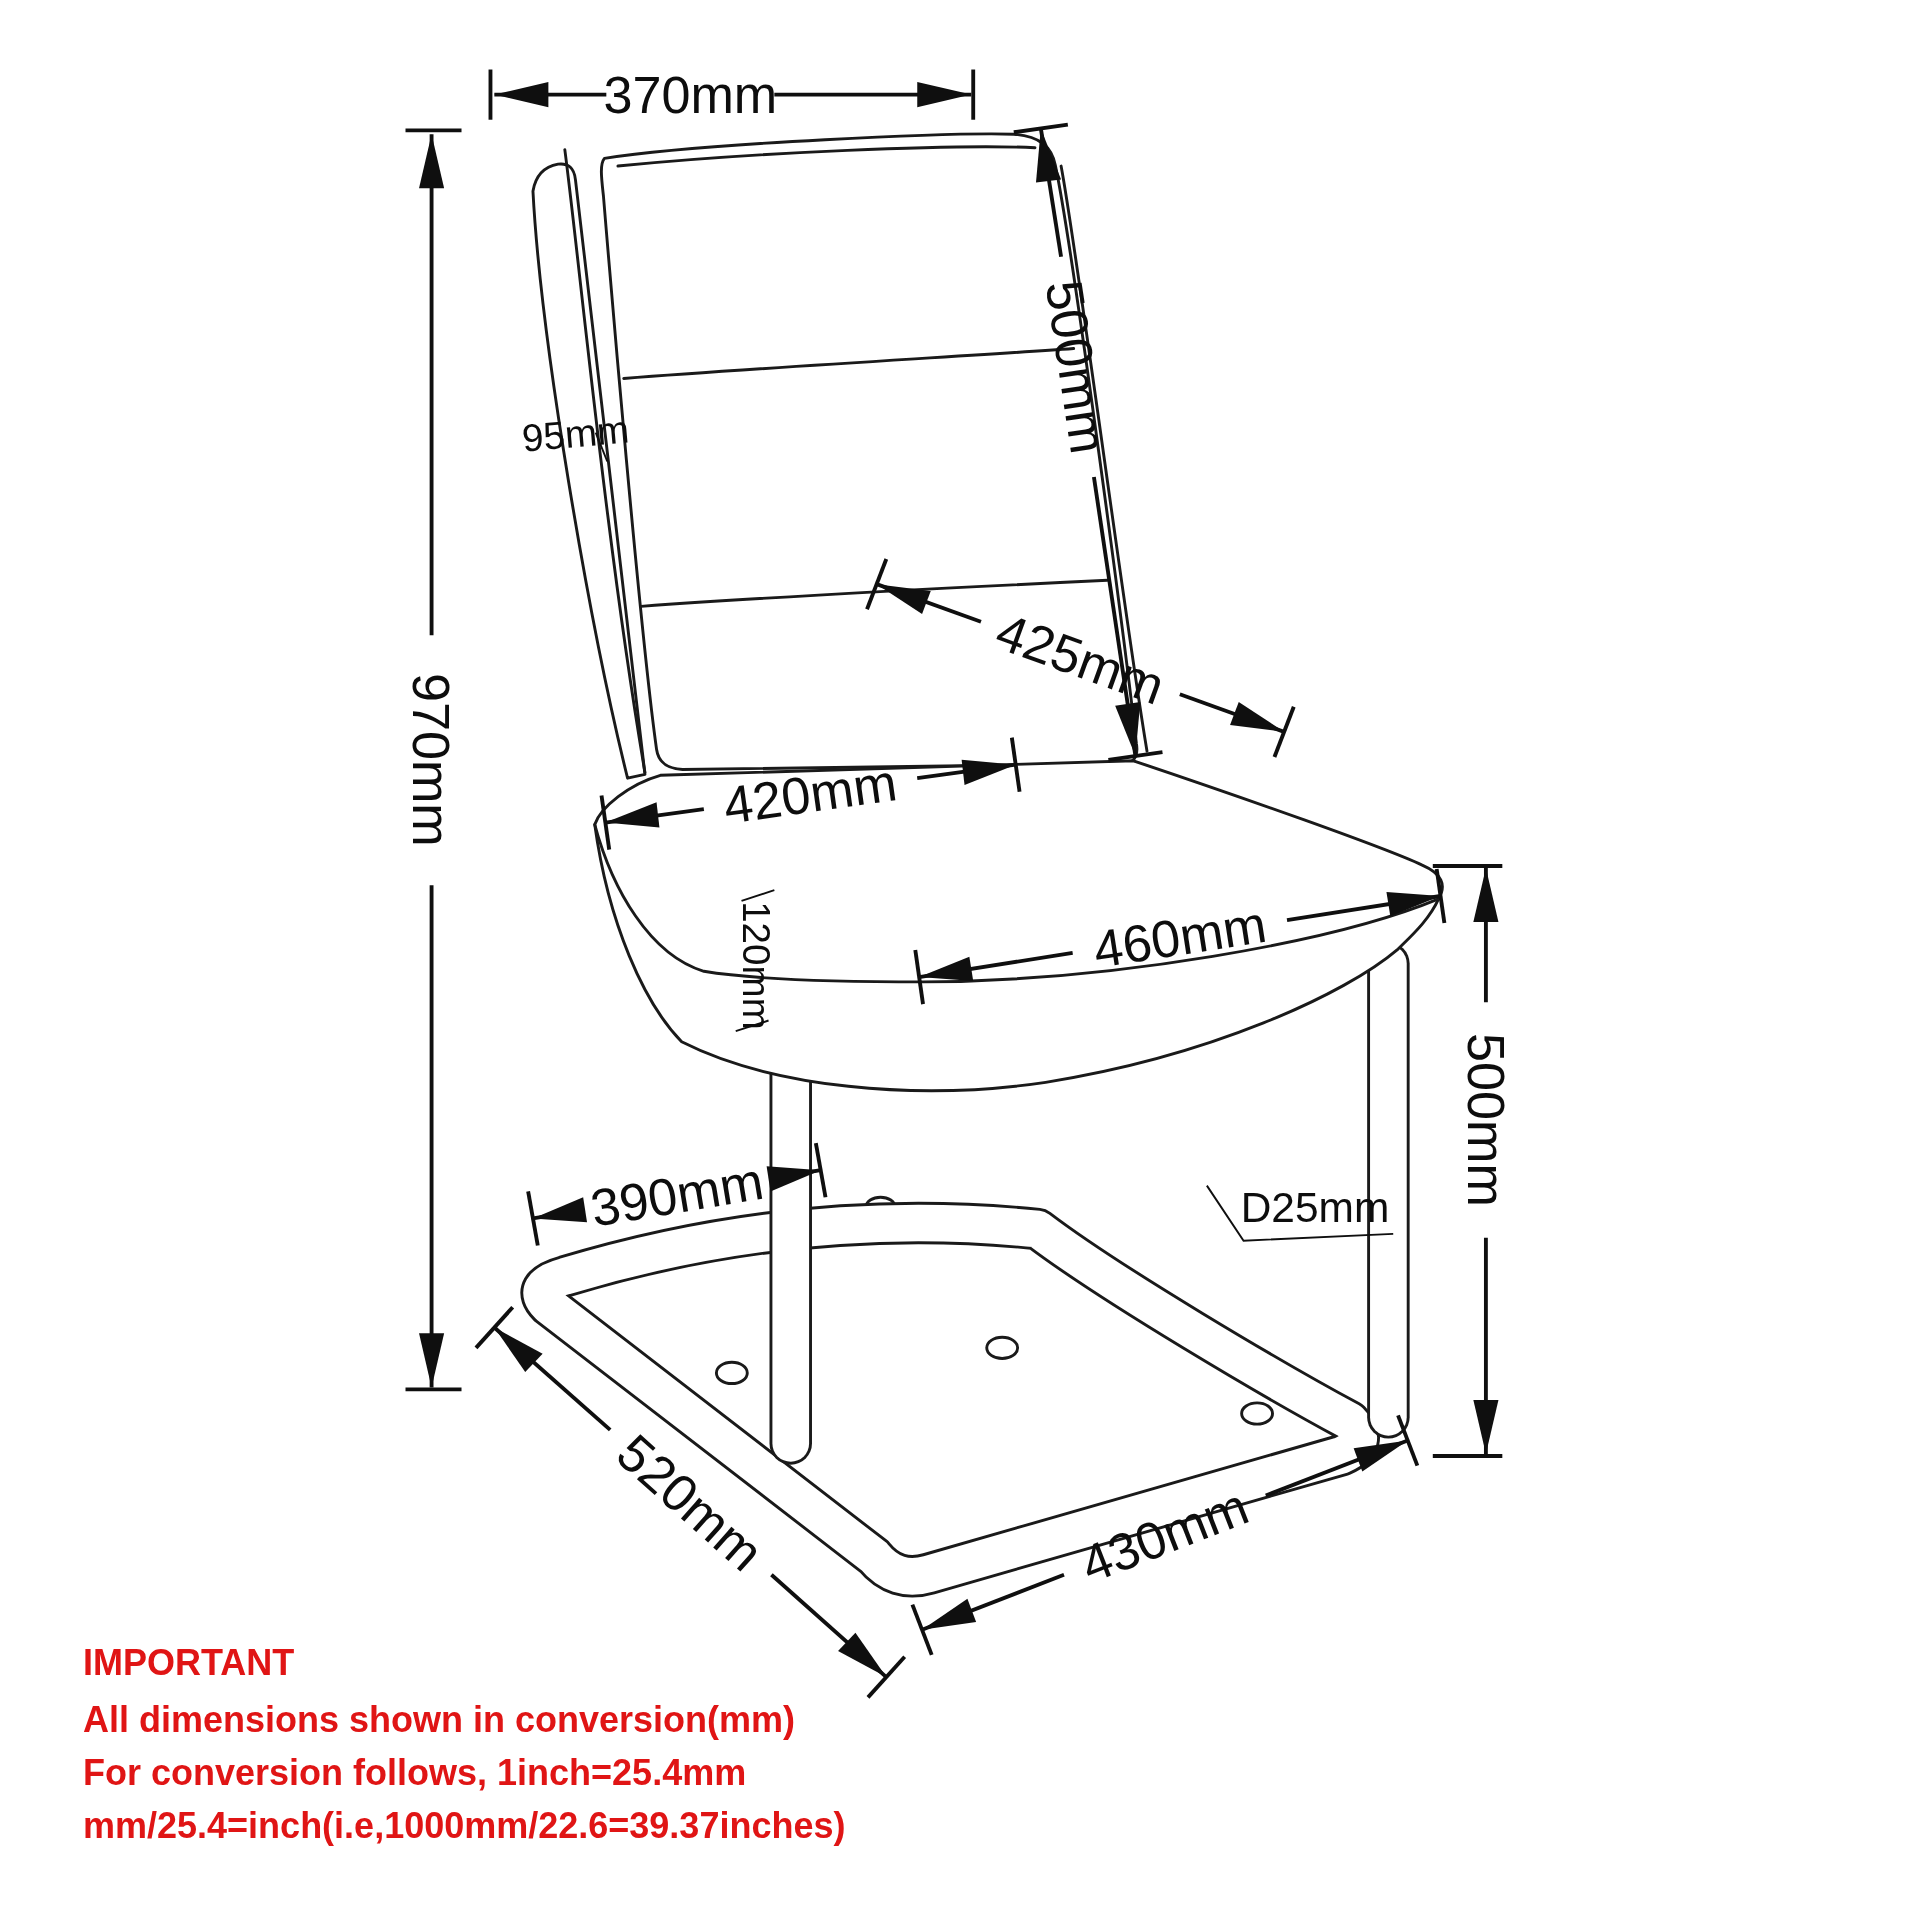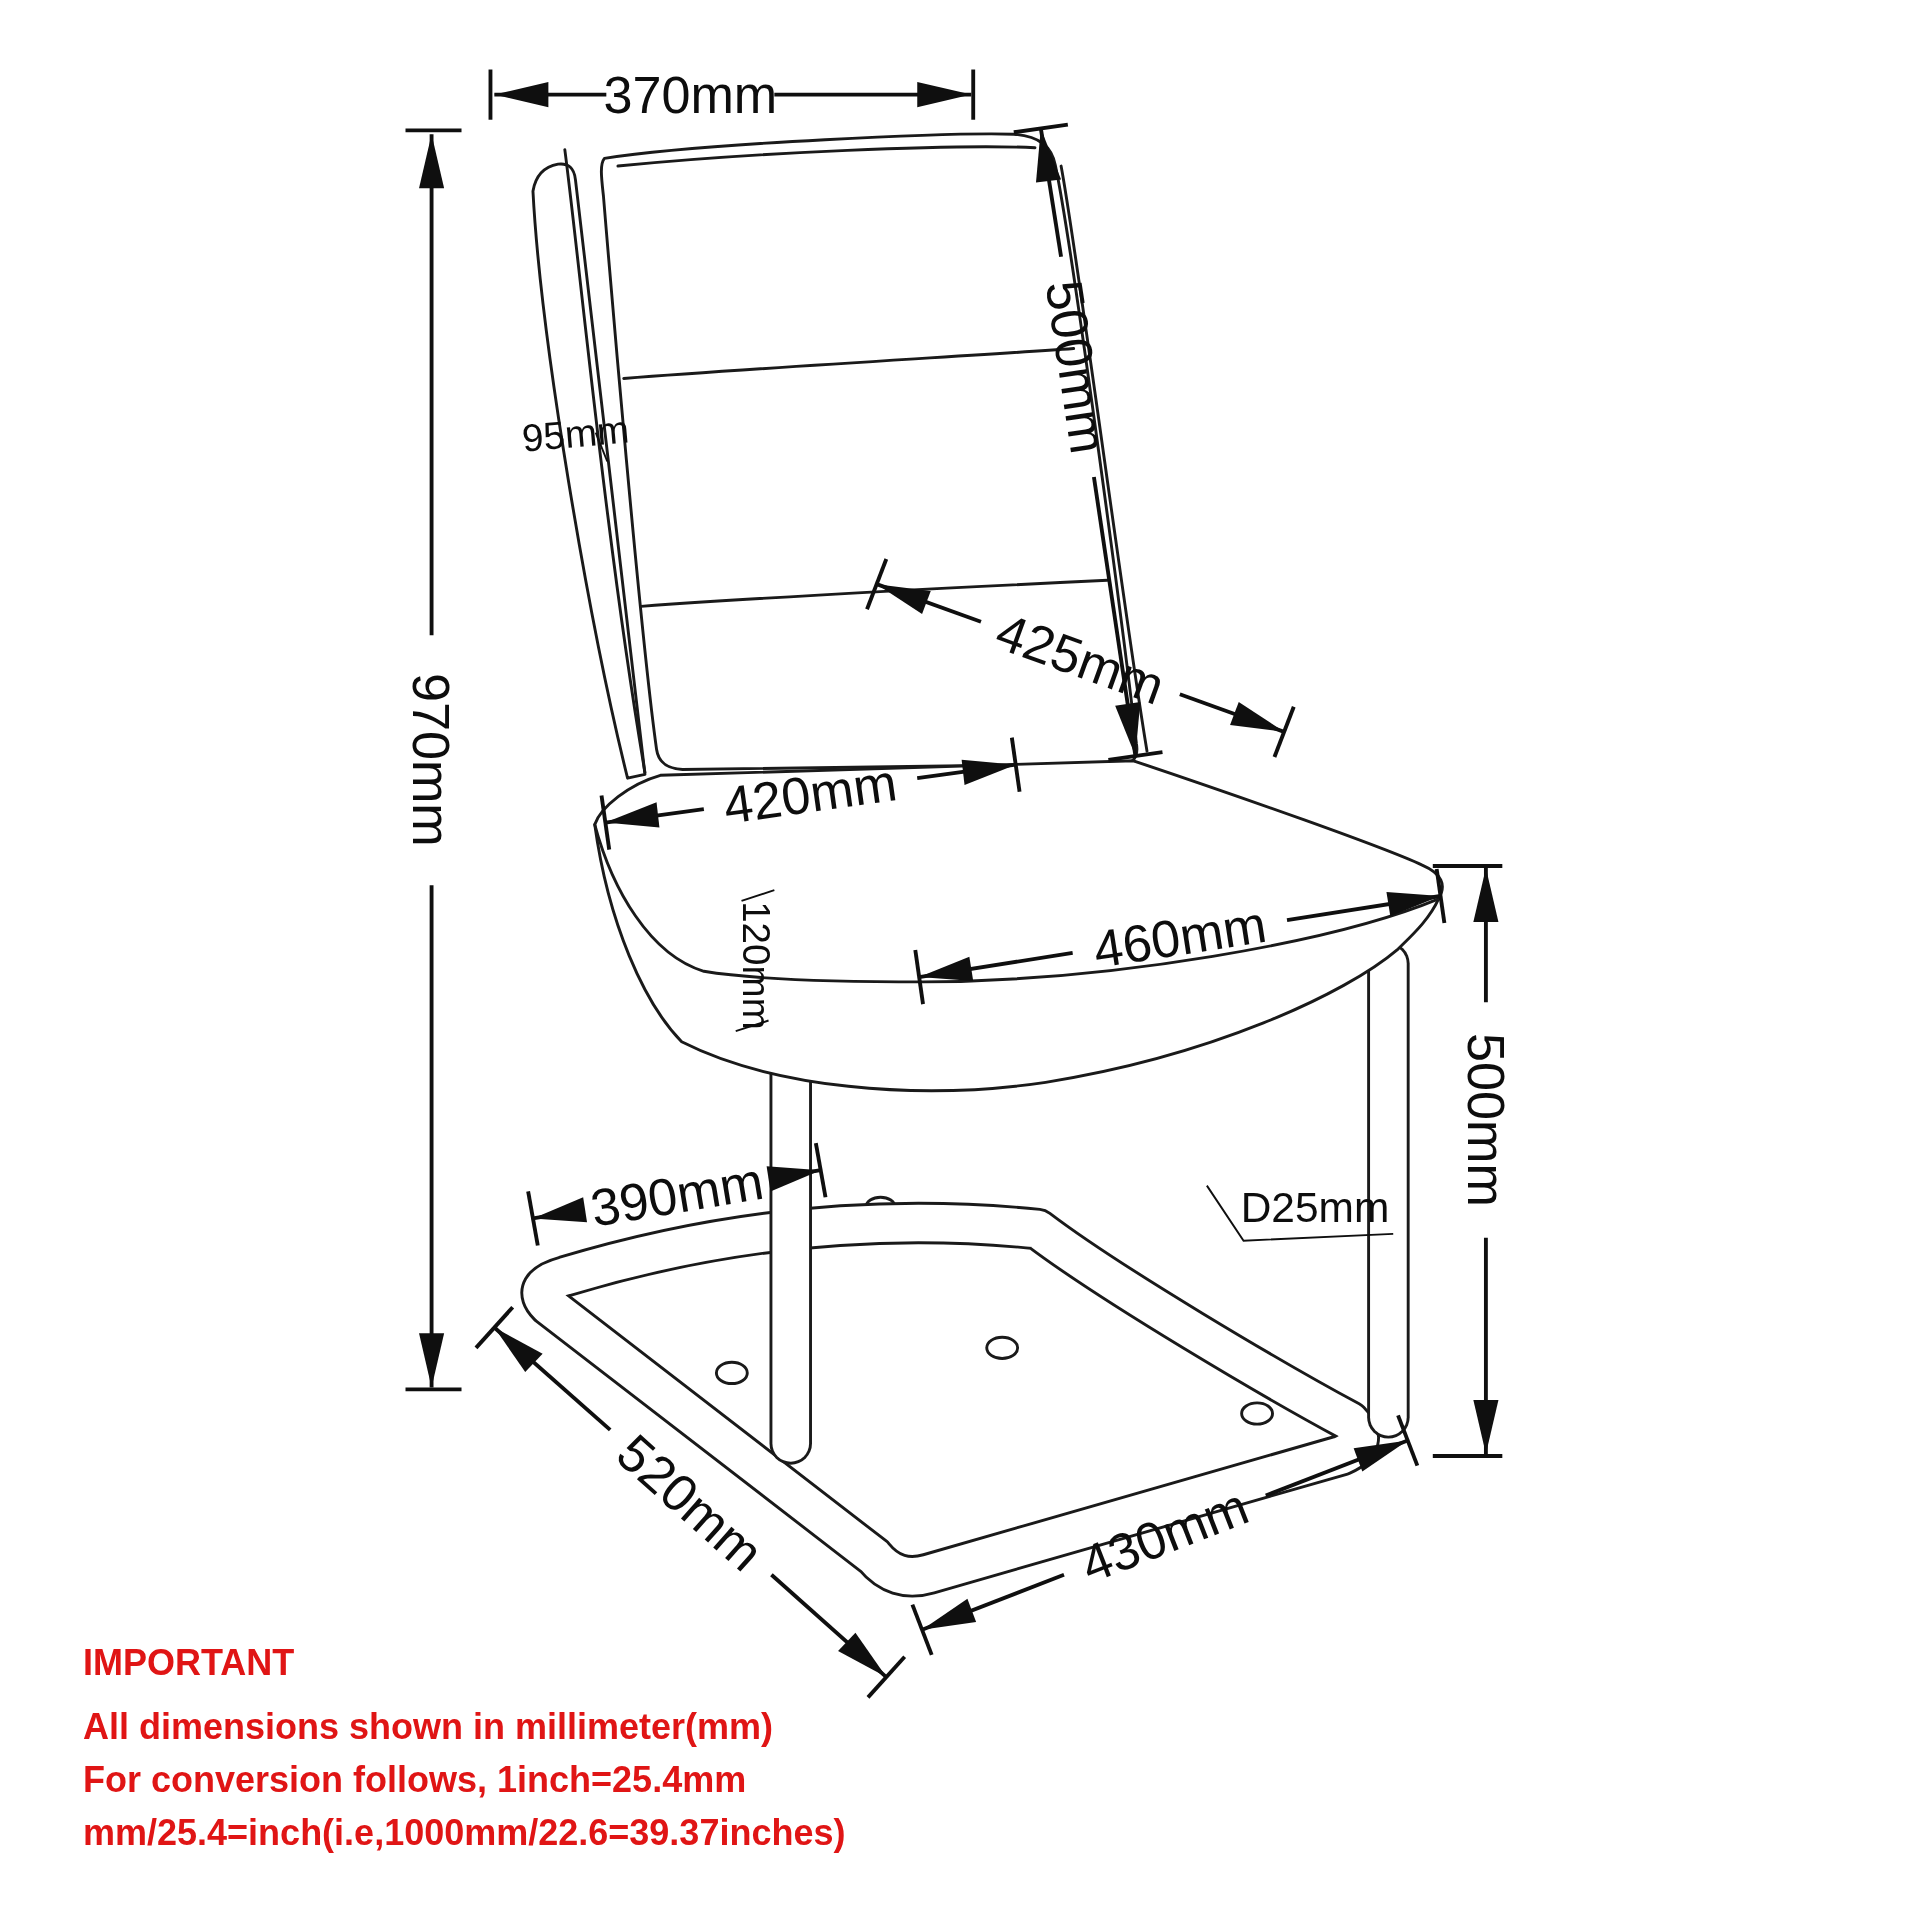--- a/index.html
+++ b/index.html
@@ -10,21 +10,21 @@
   .artfill{stroke:#1a1a1a;stroke-width:3;fill:#ffffff;stroke-linejoin:round;}
   .tube-out{stroke:#1a1a1a;stroke-width:44;fill:none;stroke-linecap:round;stroke-linejoin:round;}
   .tube-in{stroke:#ffffff;stroke-width:38;fill:none;stroke-linecap:round;stroke-linejoin:round;}
   .dim{stroke:#0f0f0f;stroke-width:4;fill:none;}
   .dim-thin{stroke:#0f0f0f;stroke-width:2;fill:none;}
   .arr{fill:#0f0f0f;stroke:none;}
   .dimtxt{font-family:"Liberation Sans",sans-serif;font-size:54px;fill:#0d0d0d;}
   .dimtxt-sm{font-family:"Liberation Sans",sans-serif;font-size:40px;fill:#0d0d0d;}
   .dimtxt-md{font-family:"Liberation Sans",sans-serif;font-size:44px;fill:#0d0d0d;}
   .notes{position:absolute;left:83px;top:1636px;color:#e01515;font-weight:bold;font-size:36px;line-height:53px;white-space:nowrap;}
-  .notes .hd{margin-bottom:11px;}
+  .notes .hd{margin-bottom:4px;}
 </style>
 </head>
 <body>
 
 <div id="stage">
 <svg viewBox="0 0 2000 2000" width="1931" height="1931">
 
   <g>
 
     <g>
@@ -182,18 +182,18 @@
       <line class="dim" x1="1311" y1="1549" x2="1458" y2="1492"></line>
       <polygon class="arr" points="955,1688 1011,1680 1002,1656"></polygon>
       <polygon class="arr" points="1458,1492 1411,1524 1402,1500"></polygon>
       <text class="dimtxt" transform="translate(1206,1590) rotate(-21.3)" dy="19" text-anchor="middle">430mm</text>
     </g>
   </g>
 </svg>
 
   <div class="notes">
     <div class="hd">IMPORTANT</div>
-    <div>All dimensions shown in millimeter(mm)</div>
+    <div>All dimensions shown in conversion(mm)</div>
     <div>For conversion follows, 1inch=25.4mm</div>
     <div>mm/25.4=inch(i.e,1000mm/22.6=39.37inches)</div>
   </div>
 </div>
 
 
 </body></html>

